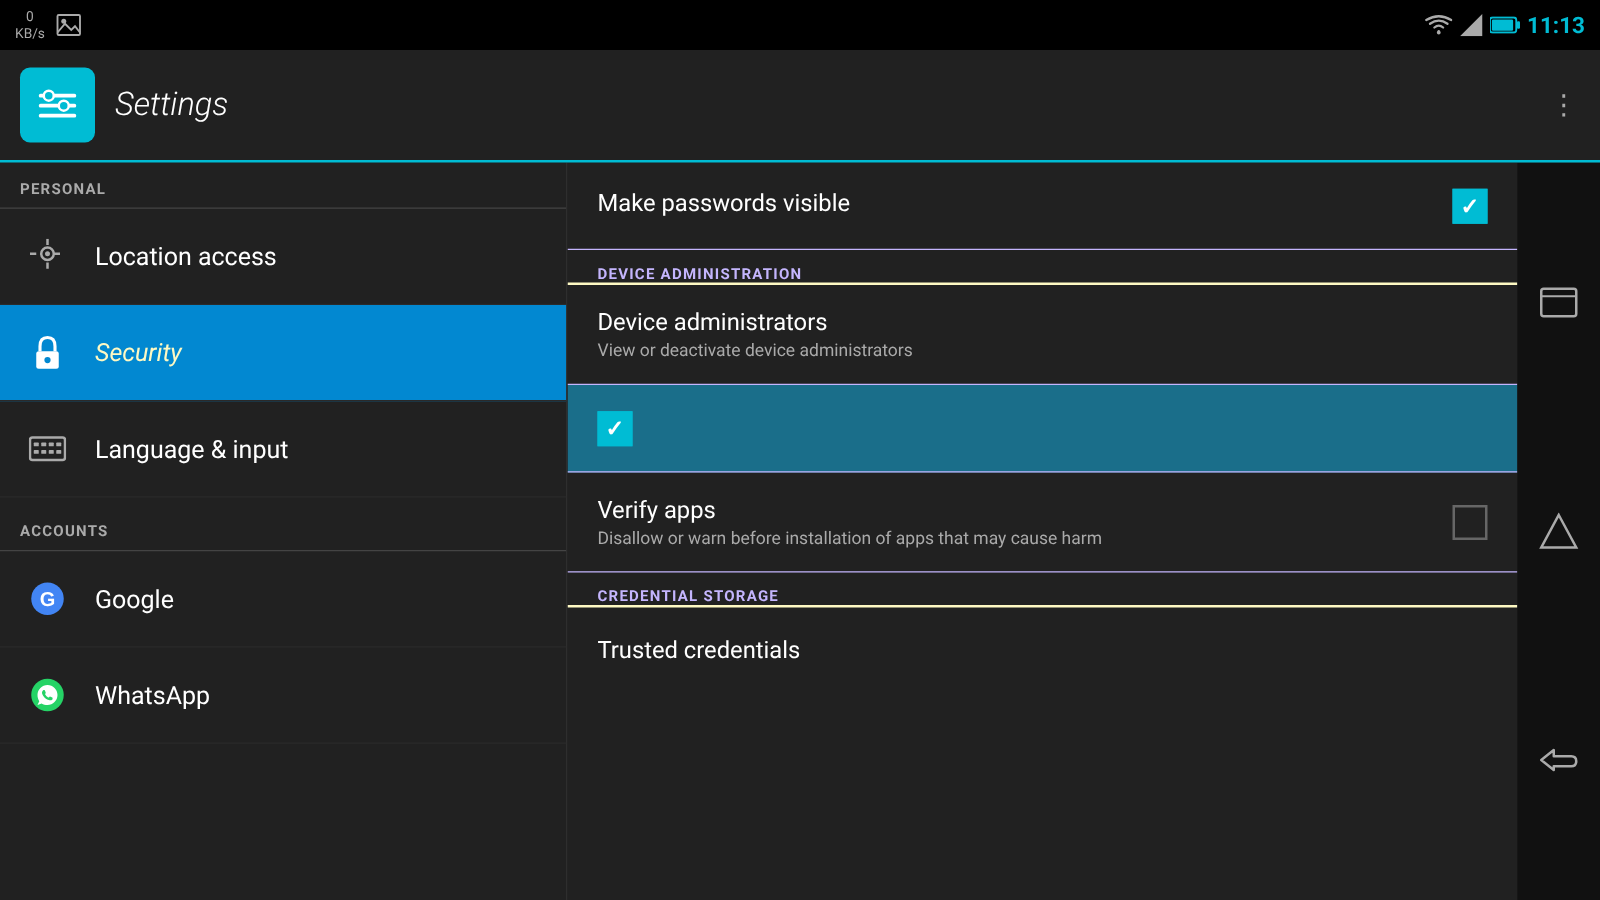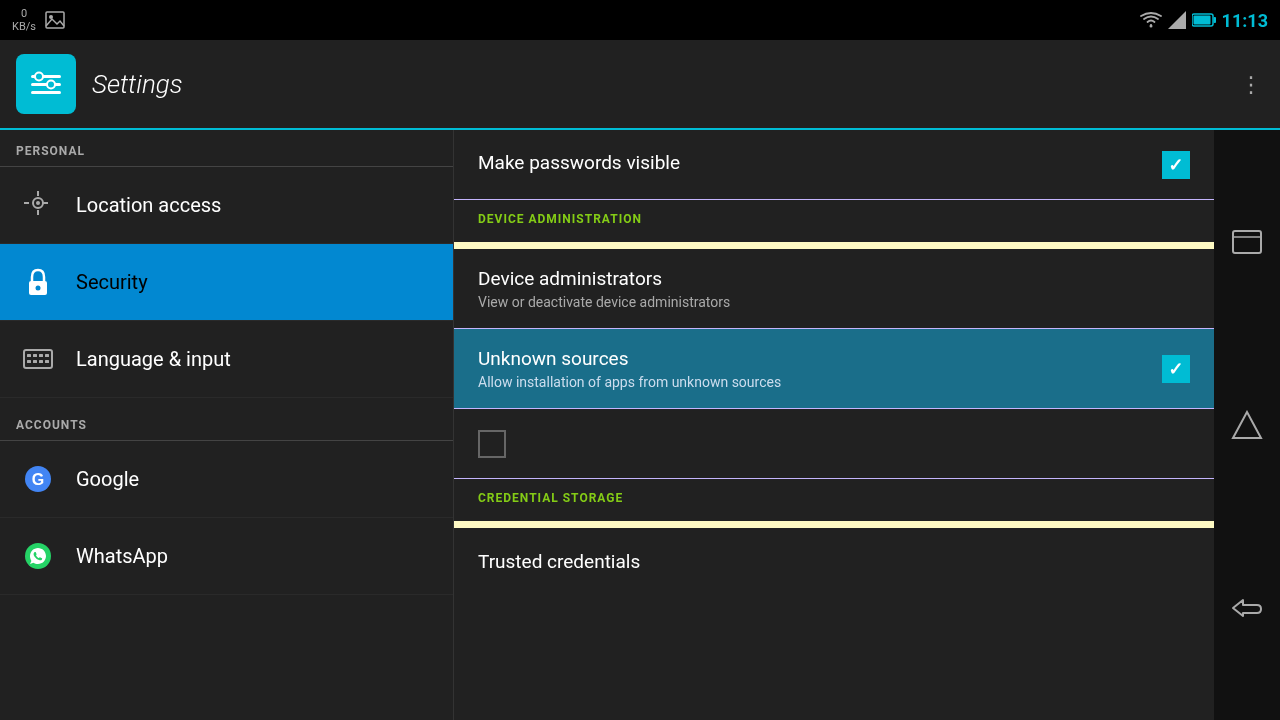--- a/index.html
+++ b/index.html
@@ -121,21 +121,22 @@
       display: flex;
       align-items: center;
       justify-content: center;
       flex-shrink: 0;
     }
     .sidebar-item .item-label {
       font-size: 20px;
       color: #fff;
     }
     .sidebar-item.active .item-label {
-      color: #000000;
+      color: #fef9c3;
+      font-style: italic;
     }
 
     
     #content-area {
       flex: 1;
       background: #212121;
       overflow-y: auto;
     }
 
     .content-item {
@@ -158,26 +159,26 @@
     }
     .content-subtitle {
       font-size: 14px;
       color: #aaa;
     }
     .content-item.highlighted .content-subtitle {
       color: #cde;
     }
 
     .section-label {
-      padding: 12px 24px 16px 24px;
+      padding: 12px 24px 0 24px;
       font-size: 12px;
-      color: #84cc16;
+      color: #c4b5fd;
       letter-spacing: 1px;
       font-weight: bold;
-      border-bottom: 7px solid #fef9c3;
+      border-bottom: 2px solid #fef9c3;
     }
 
     
     .checkbox {
       width: 28px;
       height: 28px;
       border: 2px solid #666;
       background: transparent;
       display: flex;
       align-items: center;
@@ -354,28 +355,28 @@
     <div class="section-label">DEVICE ADMINISTRATION</div>
 
     <div class="content-item">
       <div class="content-text">
         <div class="content-title">Device administrators</div>
         <div class="content-subtitle">View or deactivate device administrators</div>
       </div>
     </div>
 
     <div class="content-item highlighted">
+      <div class="checkbox checked"></div>
+    </div>
+
+    <div class="content-item">
       <div class="content-text">
-        <div class="content-title">Unknown sources</div>
-        <div class="content-subtitle">Allow installation of apps from unknown sources</div>
-      </div>
-      <div class="checkbox checked"></div>
-    </div>
-
-    <div class="content-item">
+        <div class="content-title">Verify apps</div>
+        <div class="content-subtitle">Disallow or warn before installation of apps that may cause harm</div>
+      </div>
       <div class="checkbox"></div>
     </div>
 
     <div class="section-label">CREDENTIAL STORAGE</div>
 
     <div class="content-item" style="border-bottom:none;">
       <div class="content-text">
         <div class="content-title">Trusted credentials</div>
       </div>
     </div>

